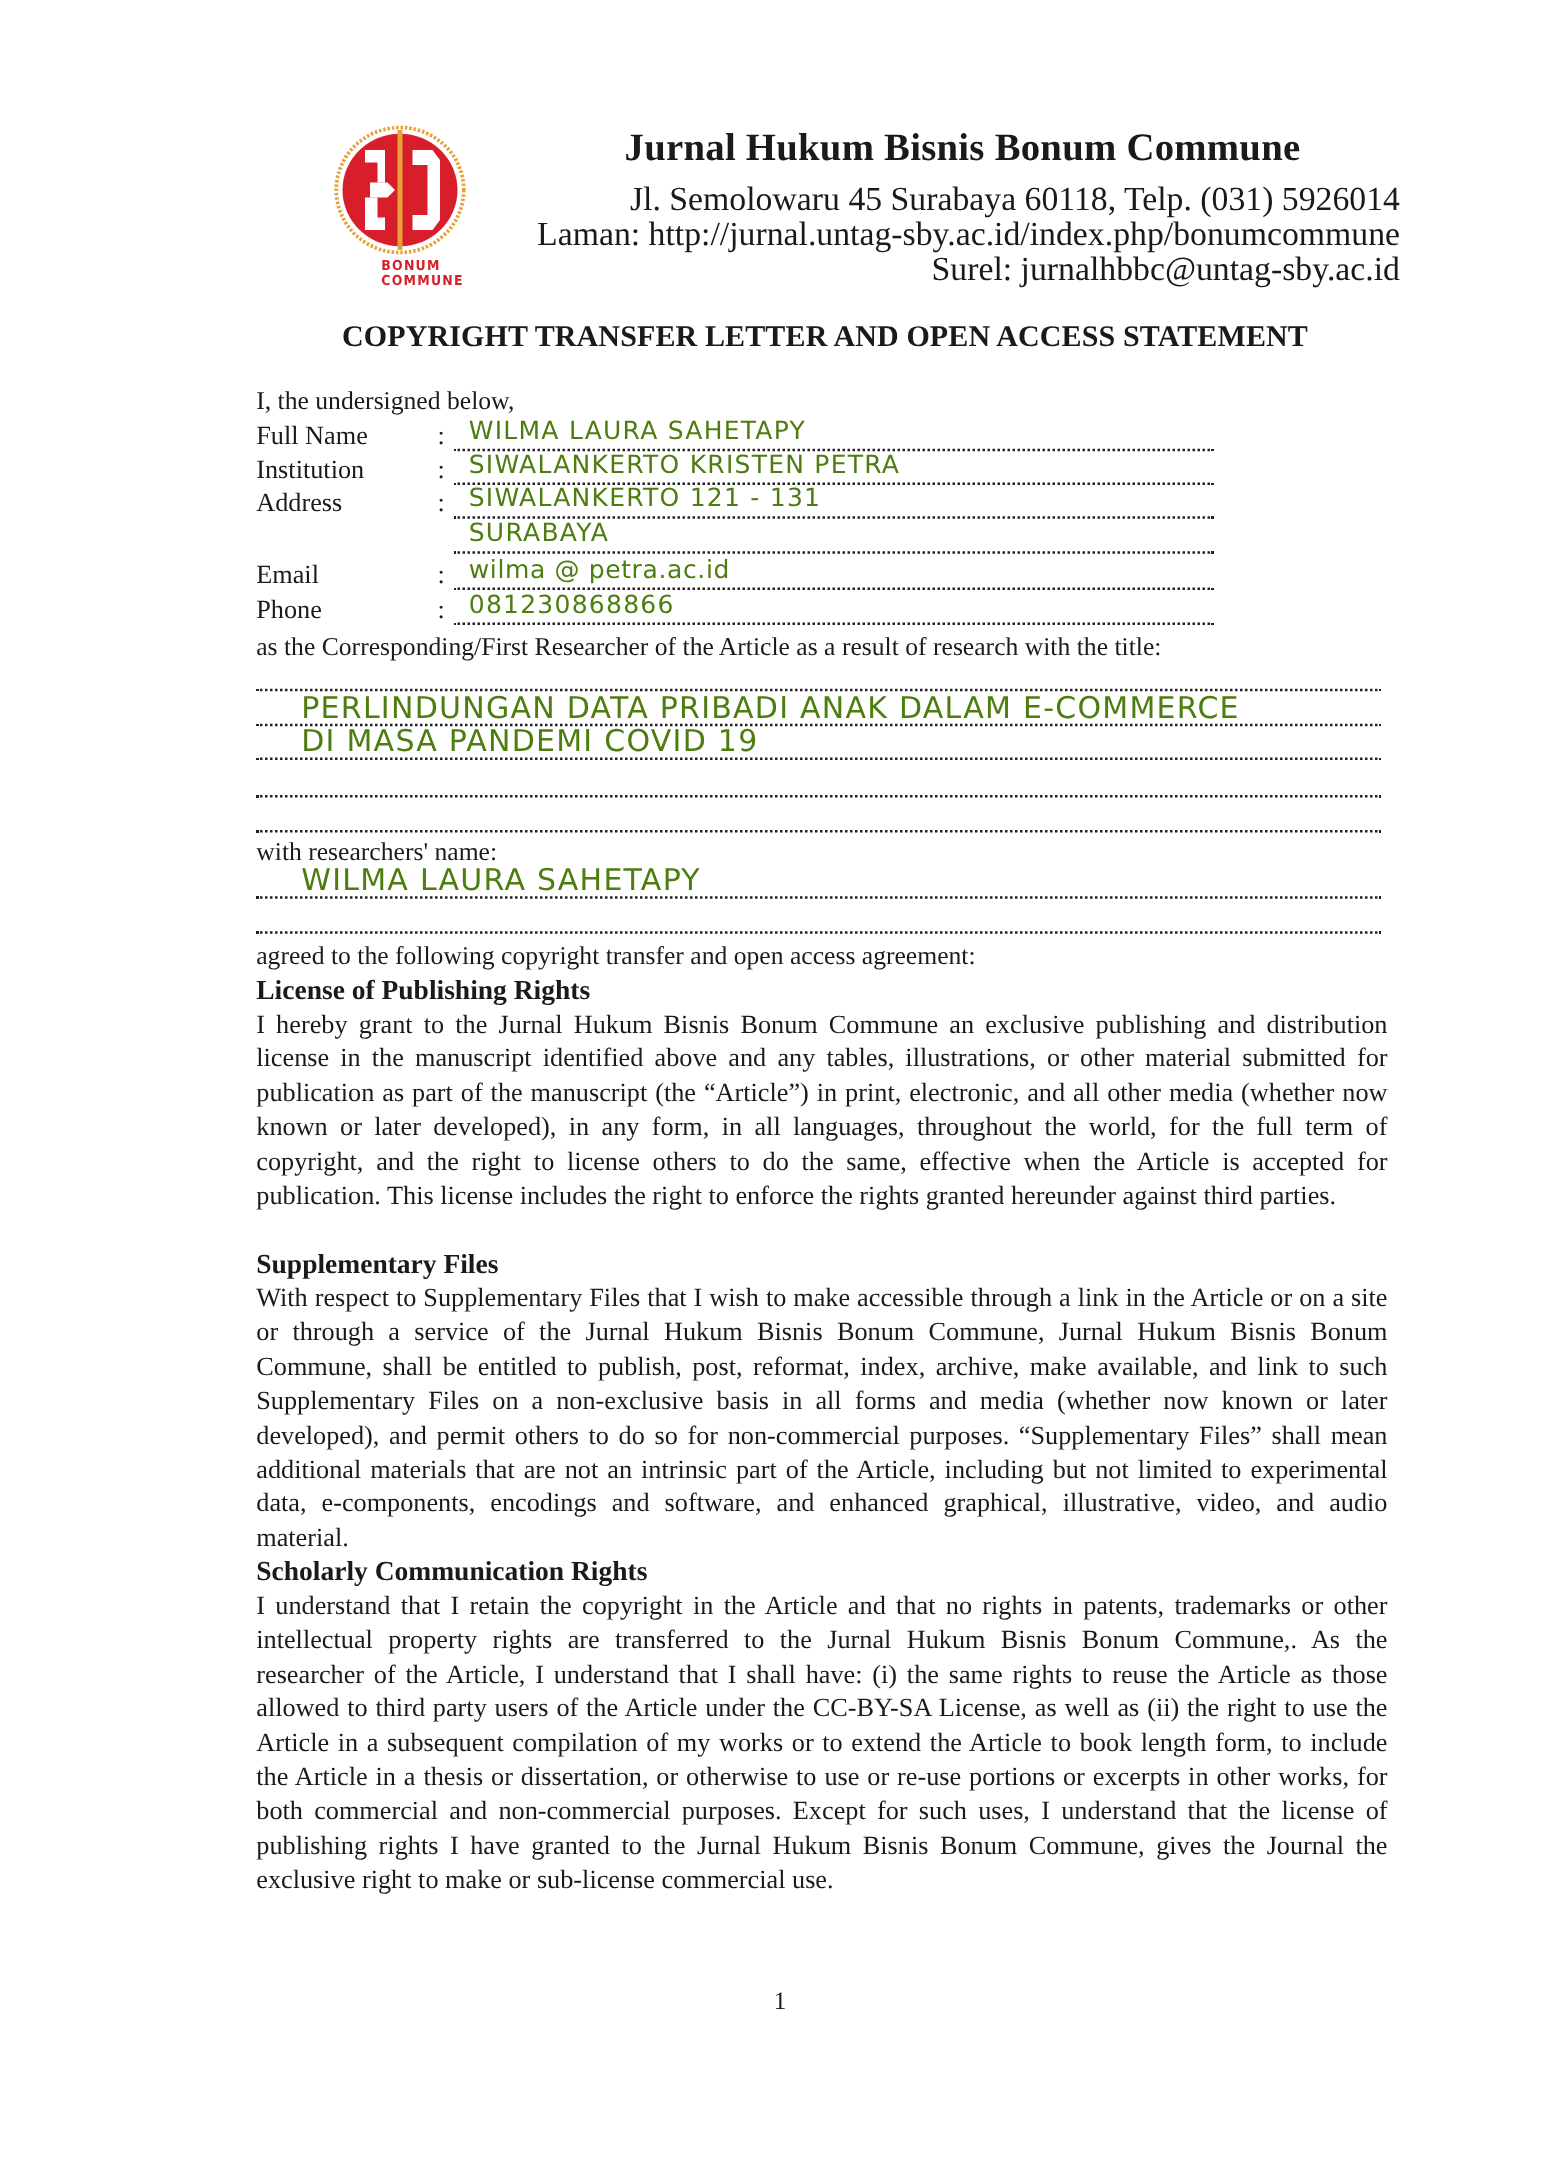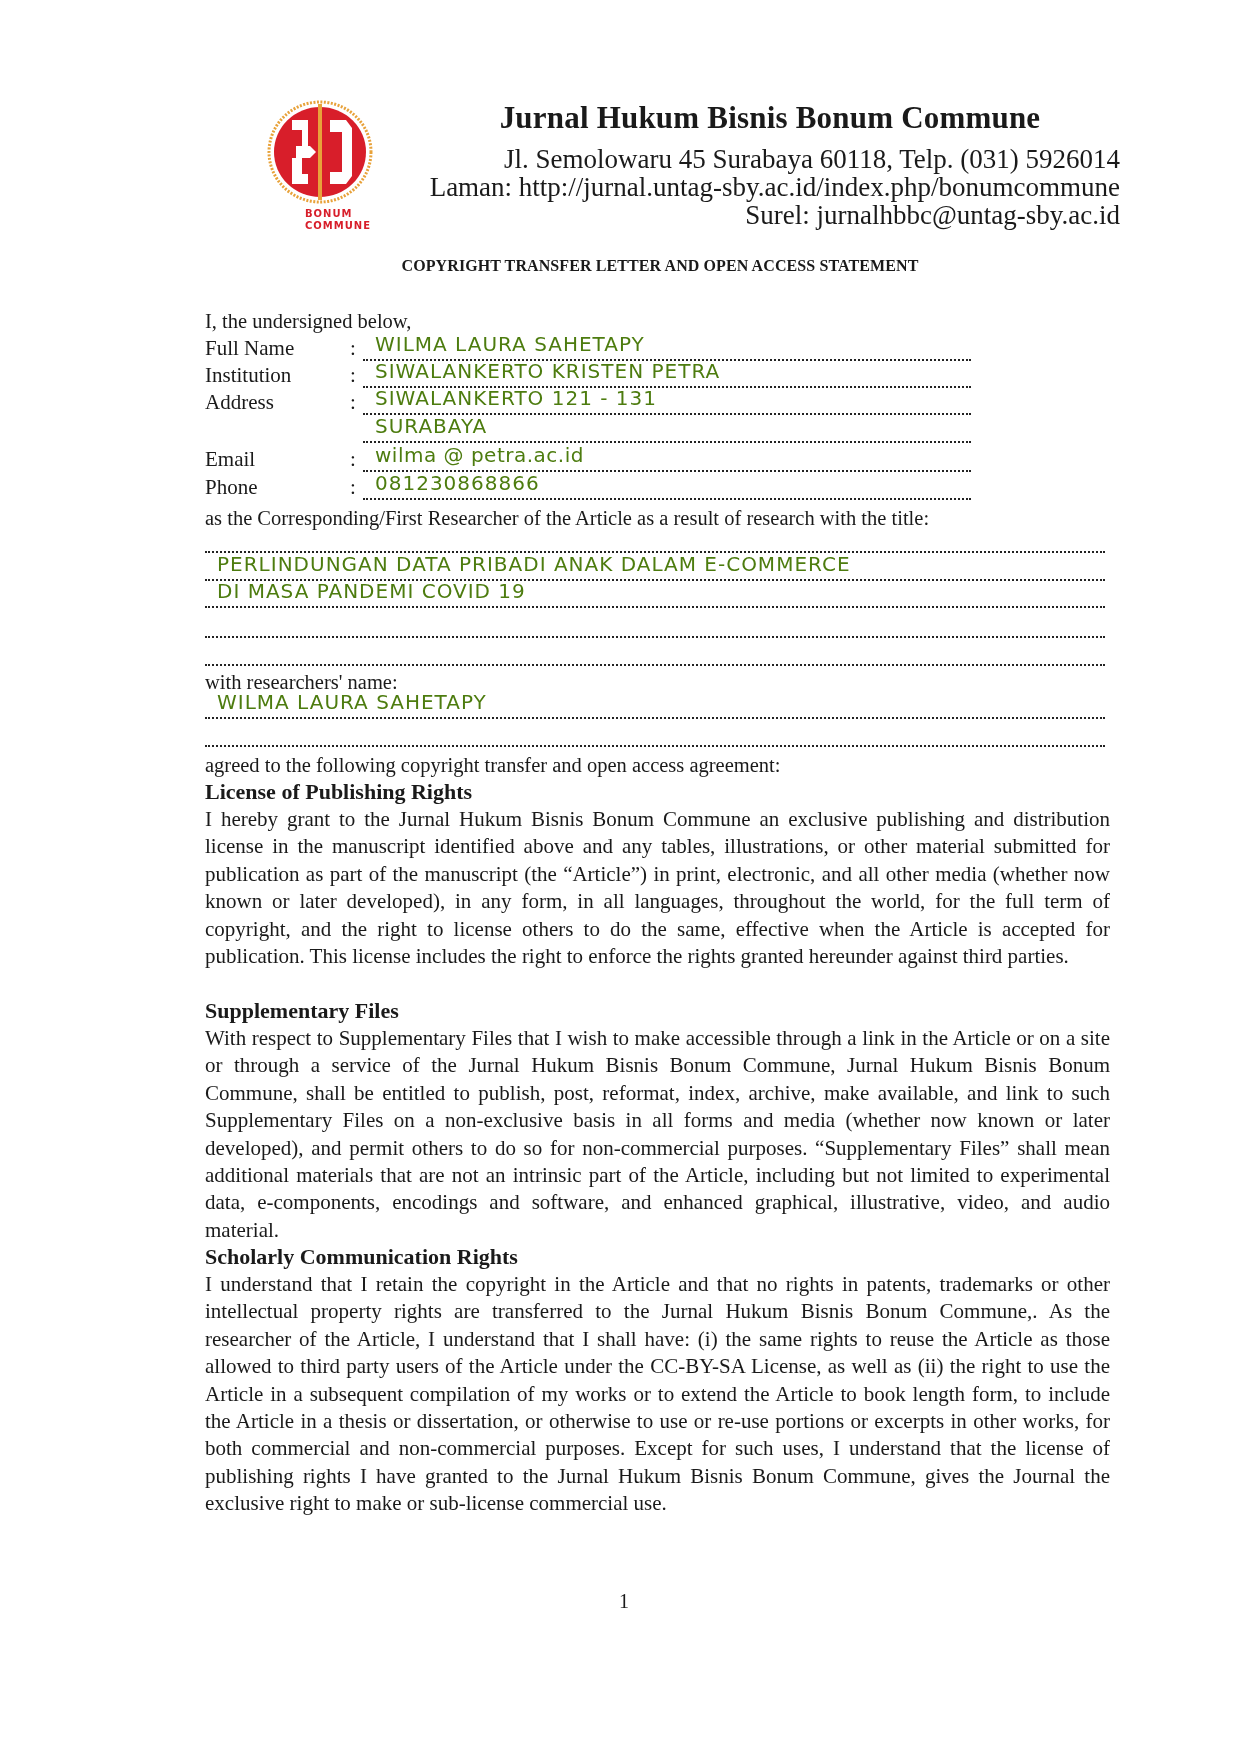--- a/index.html
+++ b/index.html
@@ -10,32 +10,32 @@
   .abs { position: absolute; }
   .ink { color: #4d7c0f; font-family: "DejaVu Sans", sans-serif; font-weight: normal; letter-spacing: 1px; }
   .ink.lower { letter-spacing: 0.5px; }
 
   
   .logo { left: 266px; top: 100px; width: 108px; height: 104px; }
   .logo-caption { left: 262px; top: 208px; width: 118px; text-align: left; font-family: "DejaVu Sans", sans-serif;
     font-weight: bold; font-size: 10px; color: #d81e2a; letter-spacing: 1px; transform: scaleY(1.1); margin-left: 43px; }
   .journal-name { left: 420px; top: 100px; width: 700px; text-align: center; font-size: 31px; font-weight: bold; letter-spacing: 0.2px; }
   .head-line { left: 420px; width: 700px; text-align: right; font-size: 27px; }
-  .doc-title { left: 200px; top: 257px; width: 920px; text-align: center; font-size: 16px; font-weight: bold; letter-spacing: 0.1px; }
+  .doc-title { left: 200px; top: 257px; width: 920px; text-align: center; font-size: 24px; font-weight: bold; letter-spacing: 0.1px; }
 
   
   .row { left: 205px; height: 28px; width: 780px; font-size: 21px; }
   .row .label { position: absolute; left: 0; top: 0; }
   .row .colon { position: absolute; left: 145px; top: 0; }
   .row .dots { position: absolute; left: 158px; right: 14px; bottom: 3px; border-bottom: 2px dotted #222; height: 0; }
   .row .value { position: absolute; left: 170px; top: -4px; font-size: 20px; white-space: nowrap; }
 
   .full-line { left: 205px; width: 900px; height: 28px; }
   .full-line .dots { position: absolute; left: 0; right: 0; bottom: 3px; border-bottom: 2px dotted #222; }
-  .full-line .value { position: absolute; left: 12px; top: -4px; font-size: 20px; white-space: nowrap; }
+  .full-line .value { position: absolute; left: 36px; top: -4px; font-size: 24px; white-space: nowrap; }
 
   .para-text { left: 205px; width: 905px; font-size: 20.5px; line-height: 27.4px; }
   .body-text { left: 205px; width: 905px; font-size: 21px; line-height: 27.4px; text-align: justify; }
   .section-head { left: 205px; font-size: 22px; font-weight: bold; }
   .page-num { left: 0; width: 1248px; text-align: center; top: 1590px; font-size: 20px; }
 </style>
 </head>
 <body>
 
 <div class="abs logo">

